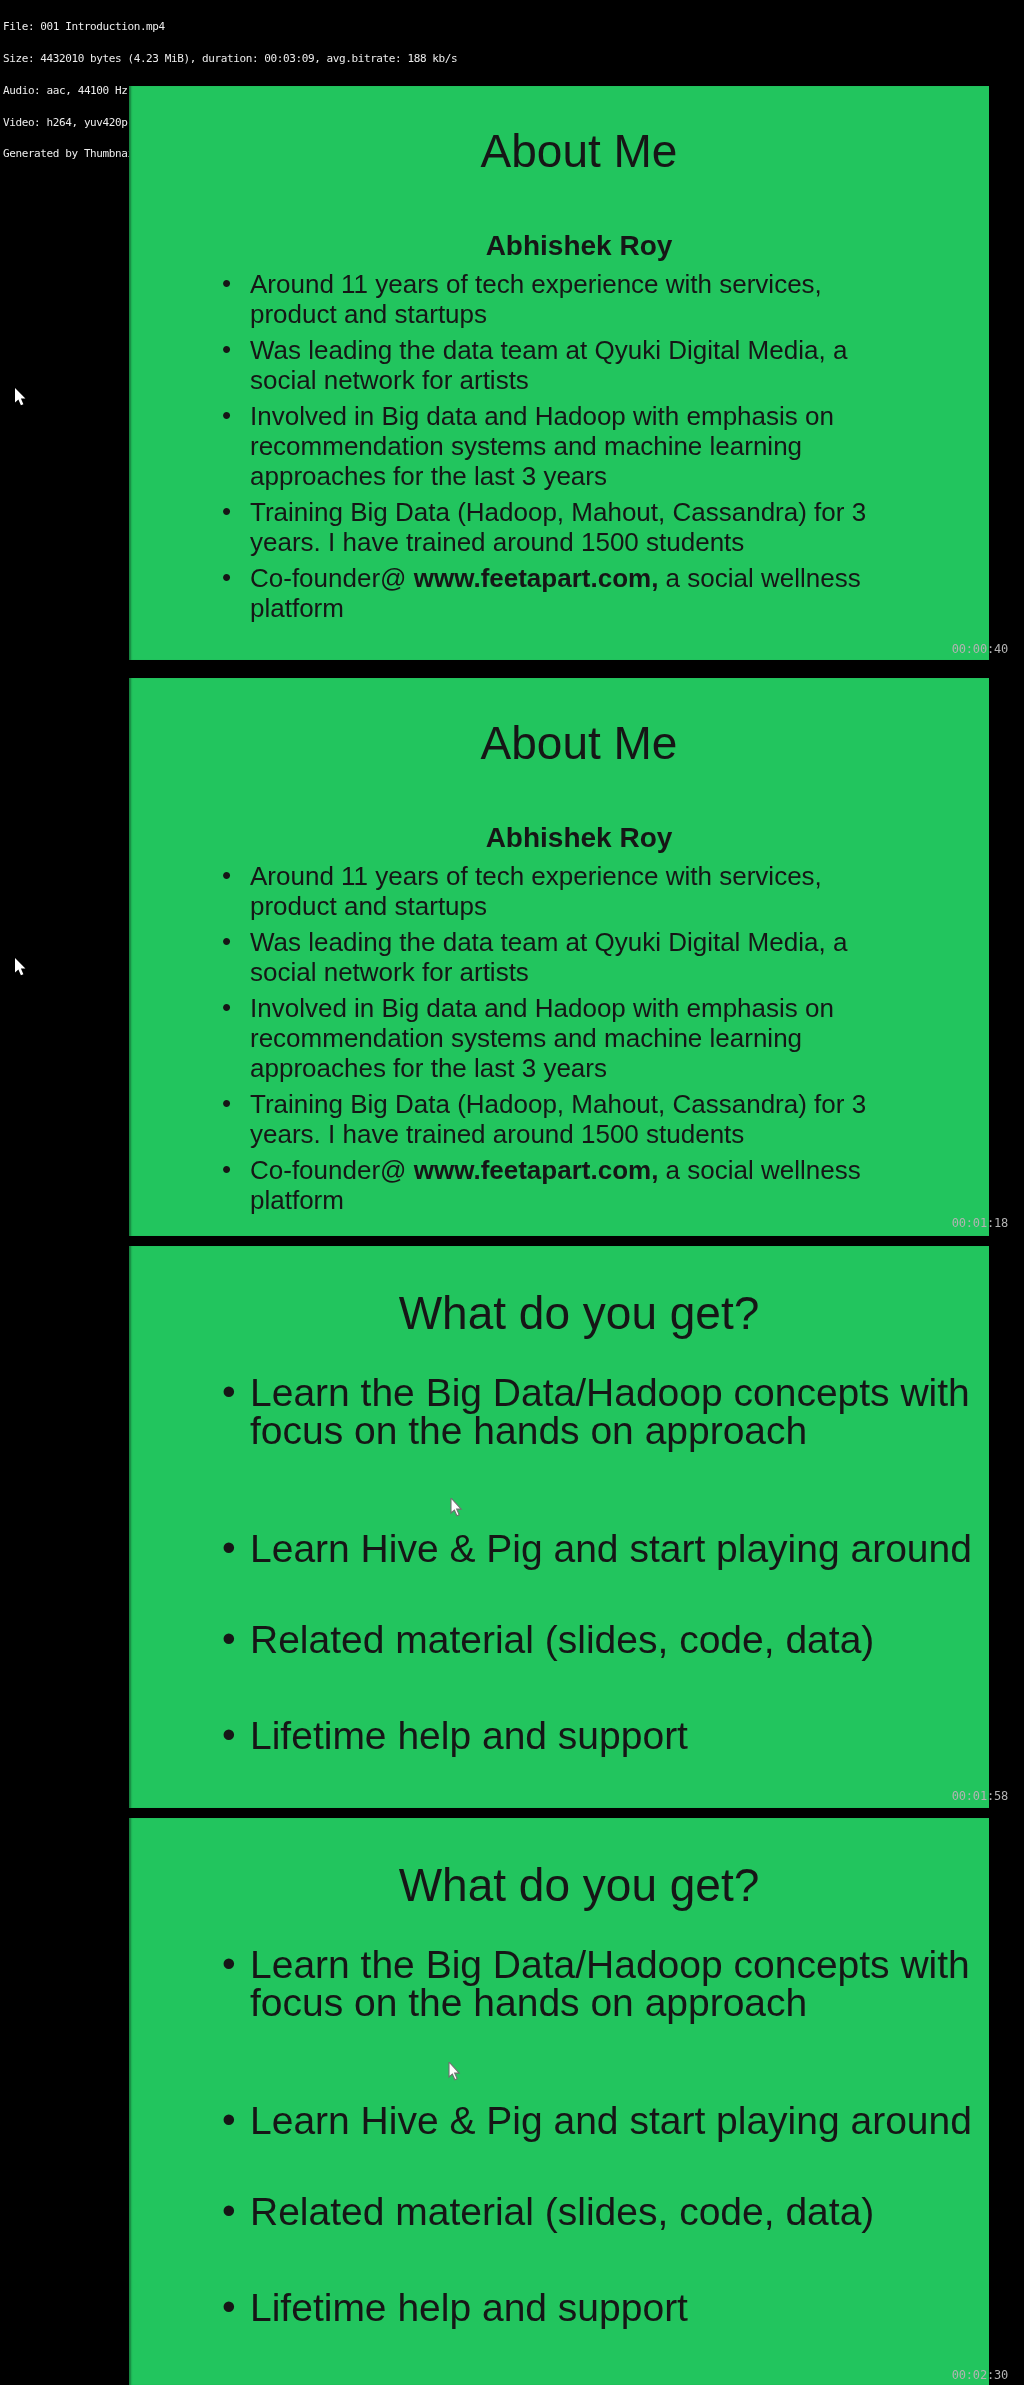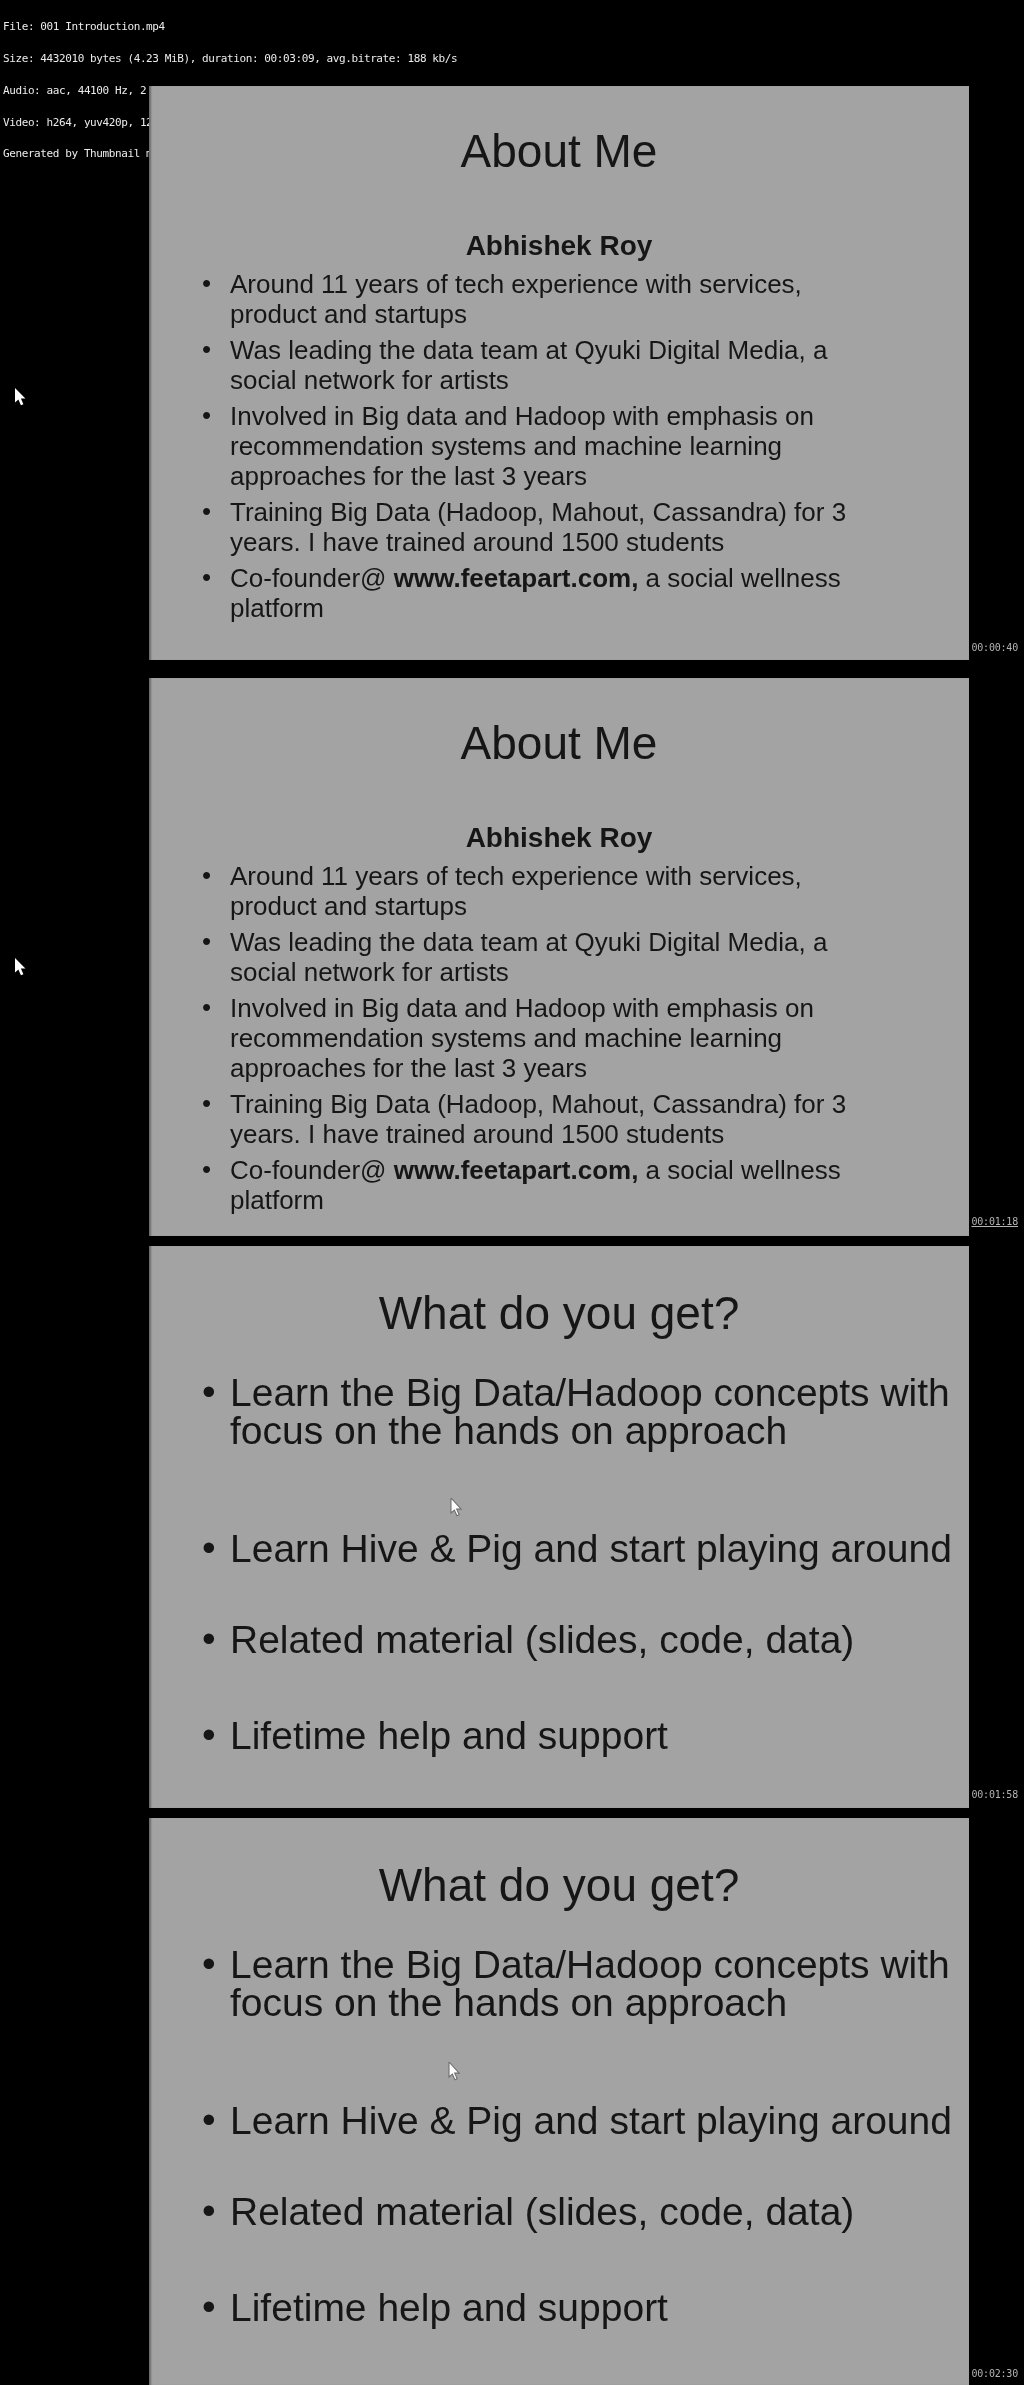--- a/index.html
+++ b/index.html
@@ -20,26 +20,27 @@
     font-family: "DejaVu Sans Mono", monospace;
     font-size: 11px;
     line-height: 10.6px;
     letter-spacing: -0.4px;
     white-space: pre;
   }
 
   
   .slide {
     position: absolute;
-    left: 149px;
+    left: 129px;
     width: 820px;
-    background: #a3a3a3;
+    background: #22c55e;
     color: #161616;
     box-shadow: inset 3px 0 2px -1px rgba(0,0,0,0.35);
     overflow: hidden;
+    padding-left: 40px;
   }
   .slide-1 { top: 86px;   height: 574px; }
   .slide-2 { top: 678px;  height: 558px; }
   .slide-3 { top: 1246px; height: 562px; }
   .slide-4 { top: 1818px; height: 567px; }
 
   .slide h1 {
     margin: 0;
     text-align: center;
     font-size: 46px;
@@ -86,28 +87,28 @@
     font-size: 39px;
     line-height: 38px;
   }
   .wg li:nth-child(1) { margin-bottom: 80px; }
   .wg li:nth-child(2) { margin-bottom: 53px; }
   .wg li:nth-child(3) { margin-bottom: 58px; }
 
   
   .ts {
     position: absolute;
-    right: 6px;
+    right: 16px;
     color: #b3b3b3;
     font-family: "DejaVu Sans Mono", monospace;
-    font-size: 10px;
+    font-size: 12px;
     letter-spacing: -0.2px;
   }
   .ts-1 { top: 642px; }
-  .ts-2 { top: 1216px; text-decoration: underline; }
+  .ts-2 { top: 1216px; }
   .ts-3 { top: 1789px; }
   .ts-4 { top: 2368px; }
 
   
   .cursor { position: absolute; }
   .cursor-bg-1 { left: 14px; top: 388px; }
   .cursor-bg-2 { left: 14px; top: 958px; }
   .cursor-sl-3 { left: 449px; top: 1498px; }
   .cursor-sl-4 { left: 447px; top: 2062px; }
 </style>

